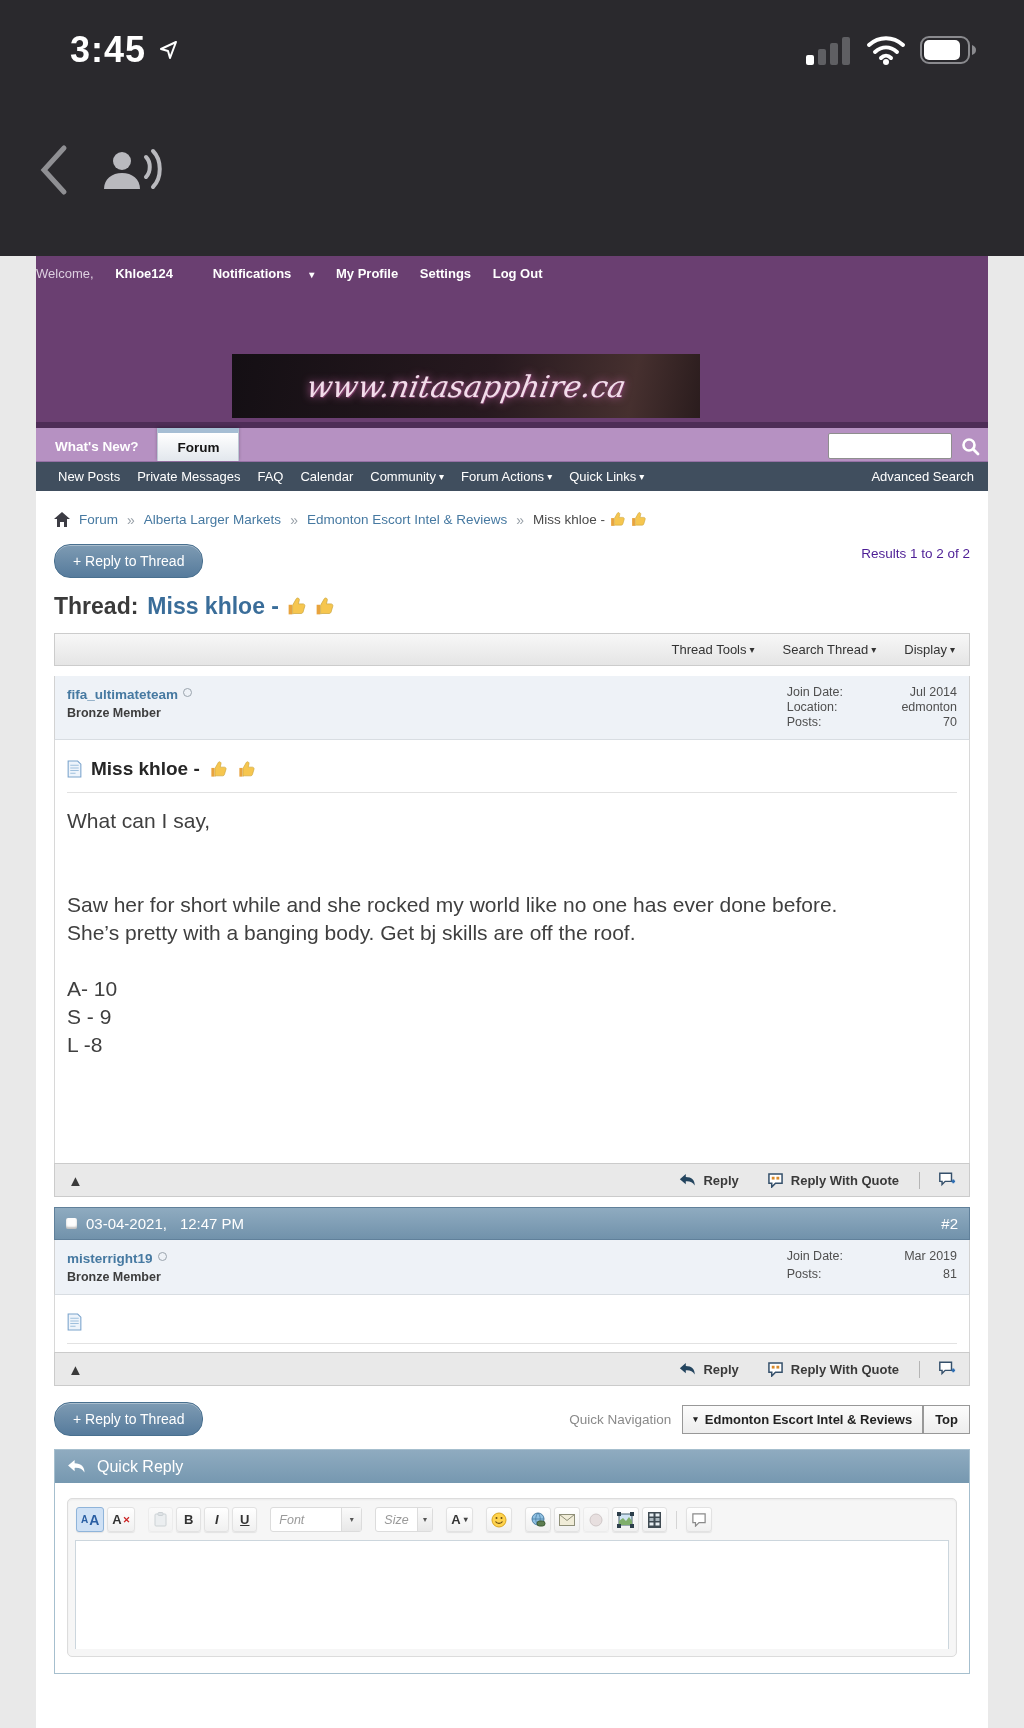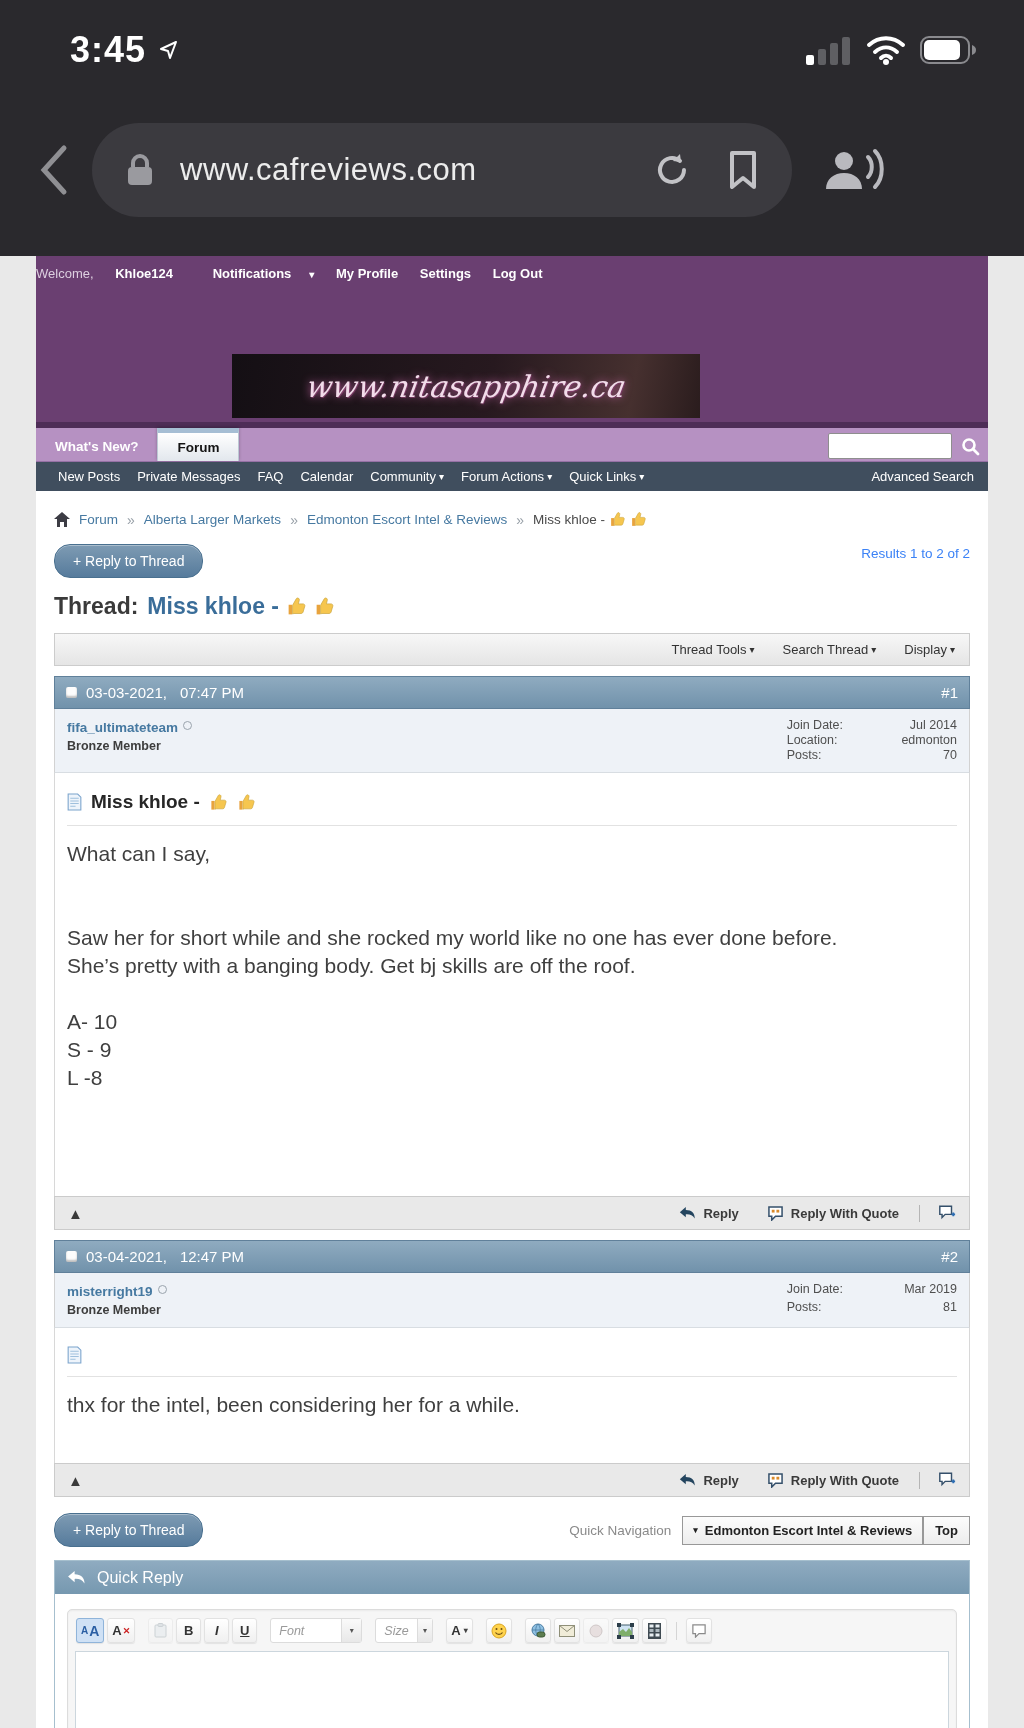--- a/index.html
+++ b/index.html
@@ -60,21 +60,21 @@
   .pagebody{padding:20px 18px 0;}
   .breadcrumb{display:flex;align-items:center;font-size:13.5px;color:#555;gap:9px;flex-wrap:nowrap;}
   .bc-link{color:#4679a1;cursor:pointer;}
   .bc-sep{color:#98a0a8;font-size:14px;}
   .bc-current{color:#4a4a4a;display:flex;align-items:center;gap:4px;}
 
   .actions-row{display:flex;justify-content:space-between;align-items:flex-start;margin-top:16px;}
   .reply-btn{background:linear-gradient(#7e9bb3,#567b9c);border:1px solid #49708f;border-radius:16px;
              color:#fff;font-size:14px;padding:8px 18px;cursor:pointer;
              box-shadow:inset 0 1px 0 rgba(255,255,255,.35);}
-  .results{font-size:13.5px;color:#3b82f6;margin-top:2px;}
+  .results{font-size:13.5px;color:#4c1d95;margin-top:2px;}
 
   .thread-title{margin-top:15px;font-size:23px;font-weight:bold;color:#3a3a3a;display:flex;
                 align-items:center;gap:9px;}
   .title-link{color:#3a6d99;cursor:pointer;display:flex;align-items:center;gap:7px;}
 
   .toolsbar{margin-top:13px;height:31px;background:linear-gradient(#f7f7f7,#e5e5e5);border:1px solid #ccc;
             display:flex;justify-content:flex-end;align-items:center;gap:28px;padding:0 14px;
             font-size:13px;color:#333;}
   .tool-item{display:flex;align-items:center;cursor:pointer;}
 
@@ -198,42 +198,20 @@
       </span>
     </div>
   </div>
 
   <div class="browserbar">
     <span>
       <svg width="34" height="52" viewBox="0 0 34 52">
           <path d="M28 4 L8 26 L28 48" fill="none" stroke="#8f8f93" stroke-width="5" stroke-linecap="round"></path>
         </svg>
     </span>
-    <div class="url-pill">
-      <span>
-        <svg width="28" height="34" viewBox="0 0 28 34">
-            <rect x="2" y="14" width="24" height="18" rx="4" fill="#9a9a9f"></rect>
-            <path d="M7 14 v-4 a7 7 0 0 1 14 0 v4" fill="none" stroke="#9a9a9f" stroke-width="4"></path>
-          </svg>
-      </span>
-      <span class="url-text">www.cafreviews.com</span>
-      <span class="pill-right">
-        <span>
-          <svg width="36" height="36" viewBox="0 0 36 36">
-              <path d="M30 18 a12 12 0 1 1 -4-9" fill="none" stroke="#c2c2c6" stroke-width="4" stroke-linecap="round"></path>
-              <path d="M26 2 L27 10 L19 9 Z" fill="#c2c2c6"></path>
-            </svg>
-        </span>
-        <span>
-          <svg width="30" height="38" viewBox="0 0 30 38">
-              <path d="M4 2 h22 v34 l-11-9 -11 9 z" fill="none" stroke="#c2c2c6" stroke-width="4" stroke-linejoin="round"></path>
-            </svg>
-        </span>
-      </span>
-    </div>
     <span style="margin-left:30px">
       <svg width="62" height="46" viewBox="0 0 62 46">
         <circle cx="22" cy="14" r="9" fill="#b9b9be"></circle>
         <path d="M4 42 c0-10 8-16 18-16 s18 6 18 16 z" fill="#b9b9be"></path>
         <path d="M46 10 c5 5 5 15 0 20" fill="none" stroke="#b9b9be" stroke-width="4" stroke-linecap="round"></path>
         <path d="M53 4 c9 9 9 27 0 36" fill="none" stroke="#b9b9be" stroke-width="4" stroke-linecap="round"></path>
       </svg>
     </span>
   </div>
 
@@ -348,26 +326,20 @@
               <span>Search Thread</span>
               <span class="caret">▾</span>
             </span>
           <span class="tool-item">
               <span>Display</span>
               <span class="caret">▾</span>
             </span>
         </div>
 
         <div class="post">
-          <div class="post-head">
-            <span class="psq"></span>
-            <span>03-03-2021,</span>
-            <span class="p-time">07:47 PM</span>
-            <span class="p-num">#1</span>
-          </div>
           <div class="post-user">
             <div>
               <span class="u-name">fifa_ultimateteam</span><span class="u-status"></span>
               <div class="u-title">Bronze Member</div>
             </div>
             <div class="stats">
               <span>Join Date:</span>
                 <span class="stat-v">Jul 2014</span>
               <span>Location:</span>
                 <span class="stat-v">edmonton</span>
@@ -449,21 +421,20 @@
             </div>
           </div>
           <div class="post-body">
             <div class="ptitle">
               <svg width="15" height="18" viewBox="0 0 14 17">
                   <path d="M1 1h9l3 3v12H1z" fill="#eef4fb" stroke="#7aa3cc"></path>
                   <path d="M3 5h8M3 7.5h8M3 10h8M3 12.5h5" stroke="#9fc0dd" stroke-width="1"></path>
                 </svg>
               <span></span>
             </div>
-            <div class="ptext p2">thx for the intel, been considering her for a while.</div>
           </div>
           <div class="post-foot">
             <span class="report">▲</span>
             <span class="foot-right">
               <span class="foot-item">
                 <svg width="17" height="14" viewBox="0 0 20 16">
                     <path d="M8 1 L1 7 l7 6 V9.5 c5-.3 8 1 10.5 5 .2-6-3.5-10-10.5-10z" fill="#24455f"></path>
                   </svg>
                 <span>Reply</span>
               </span>

